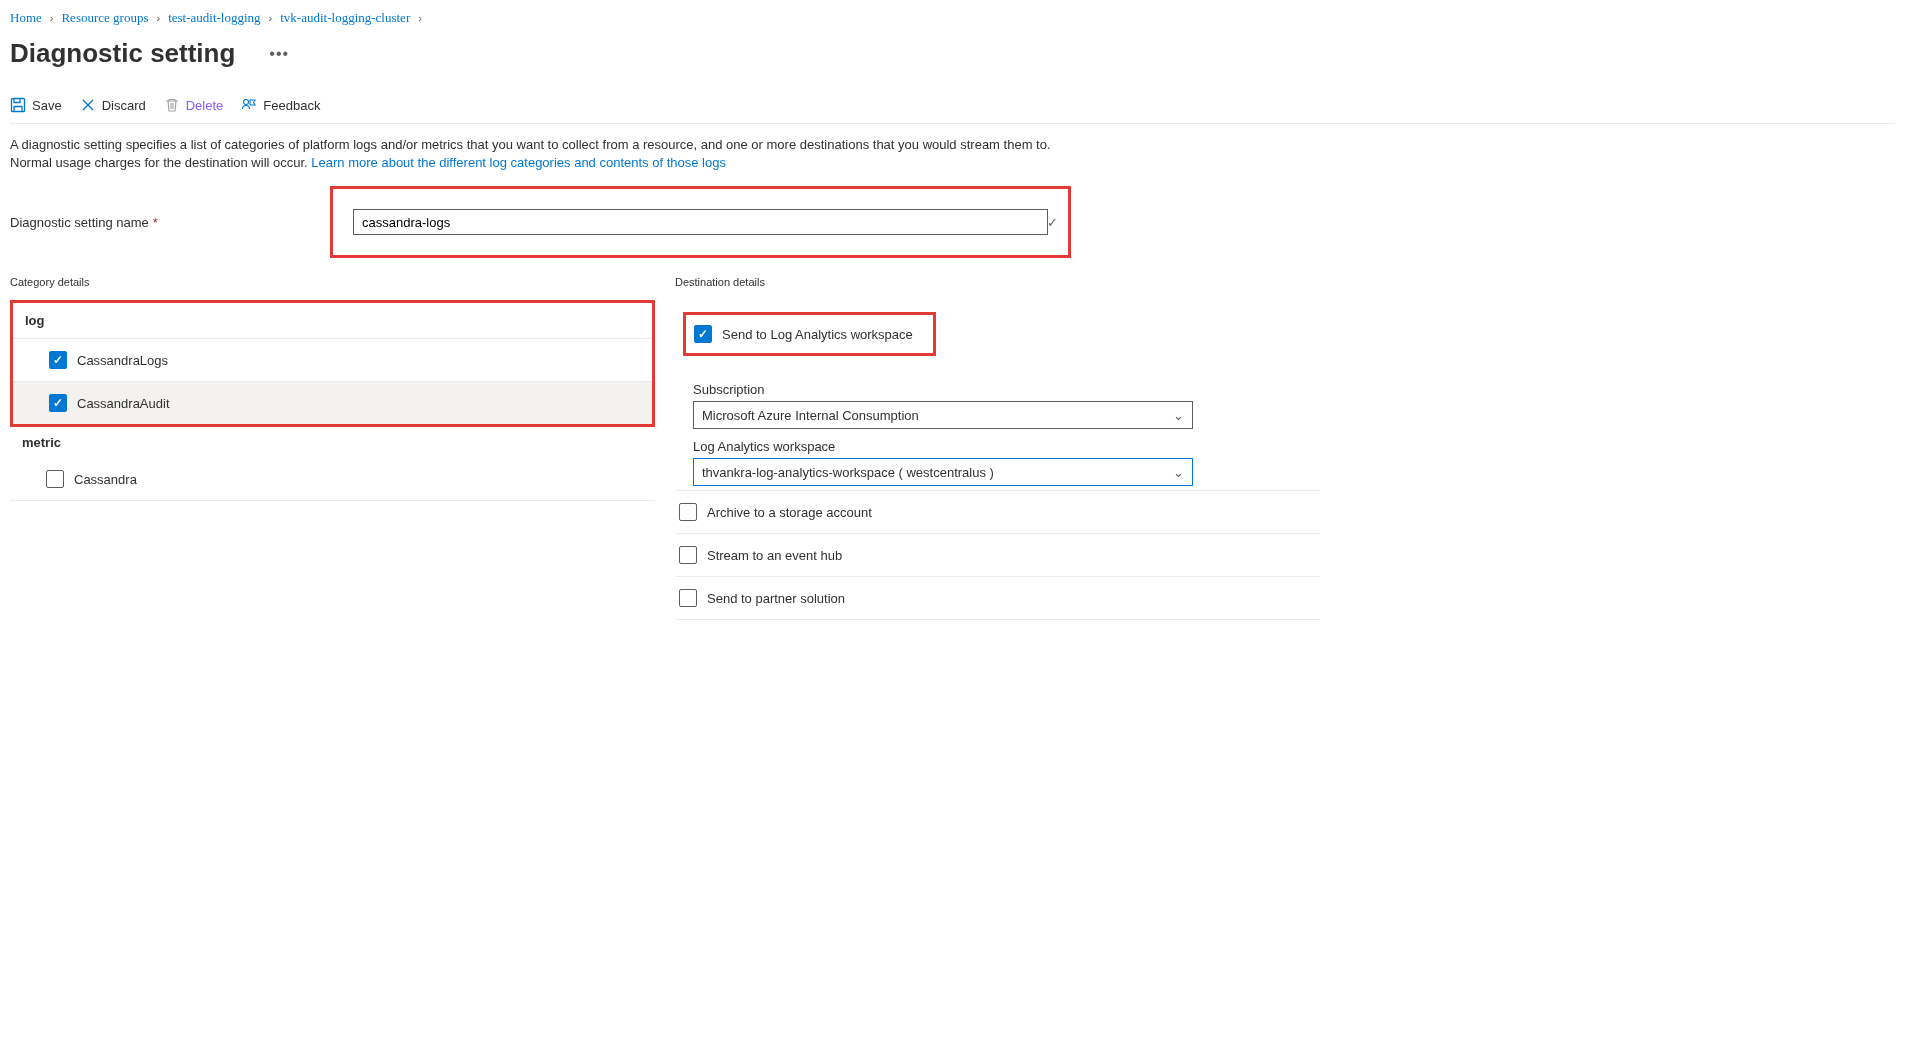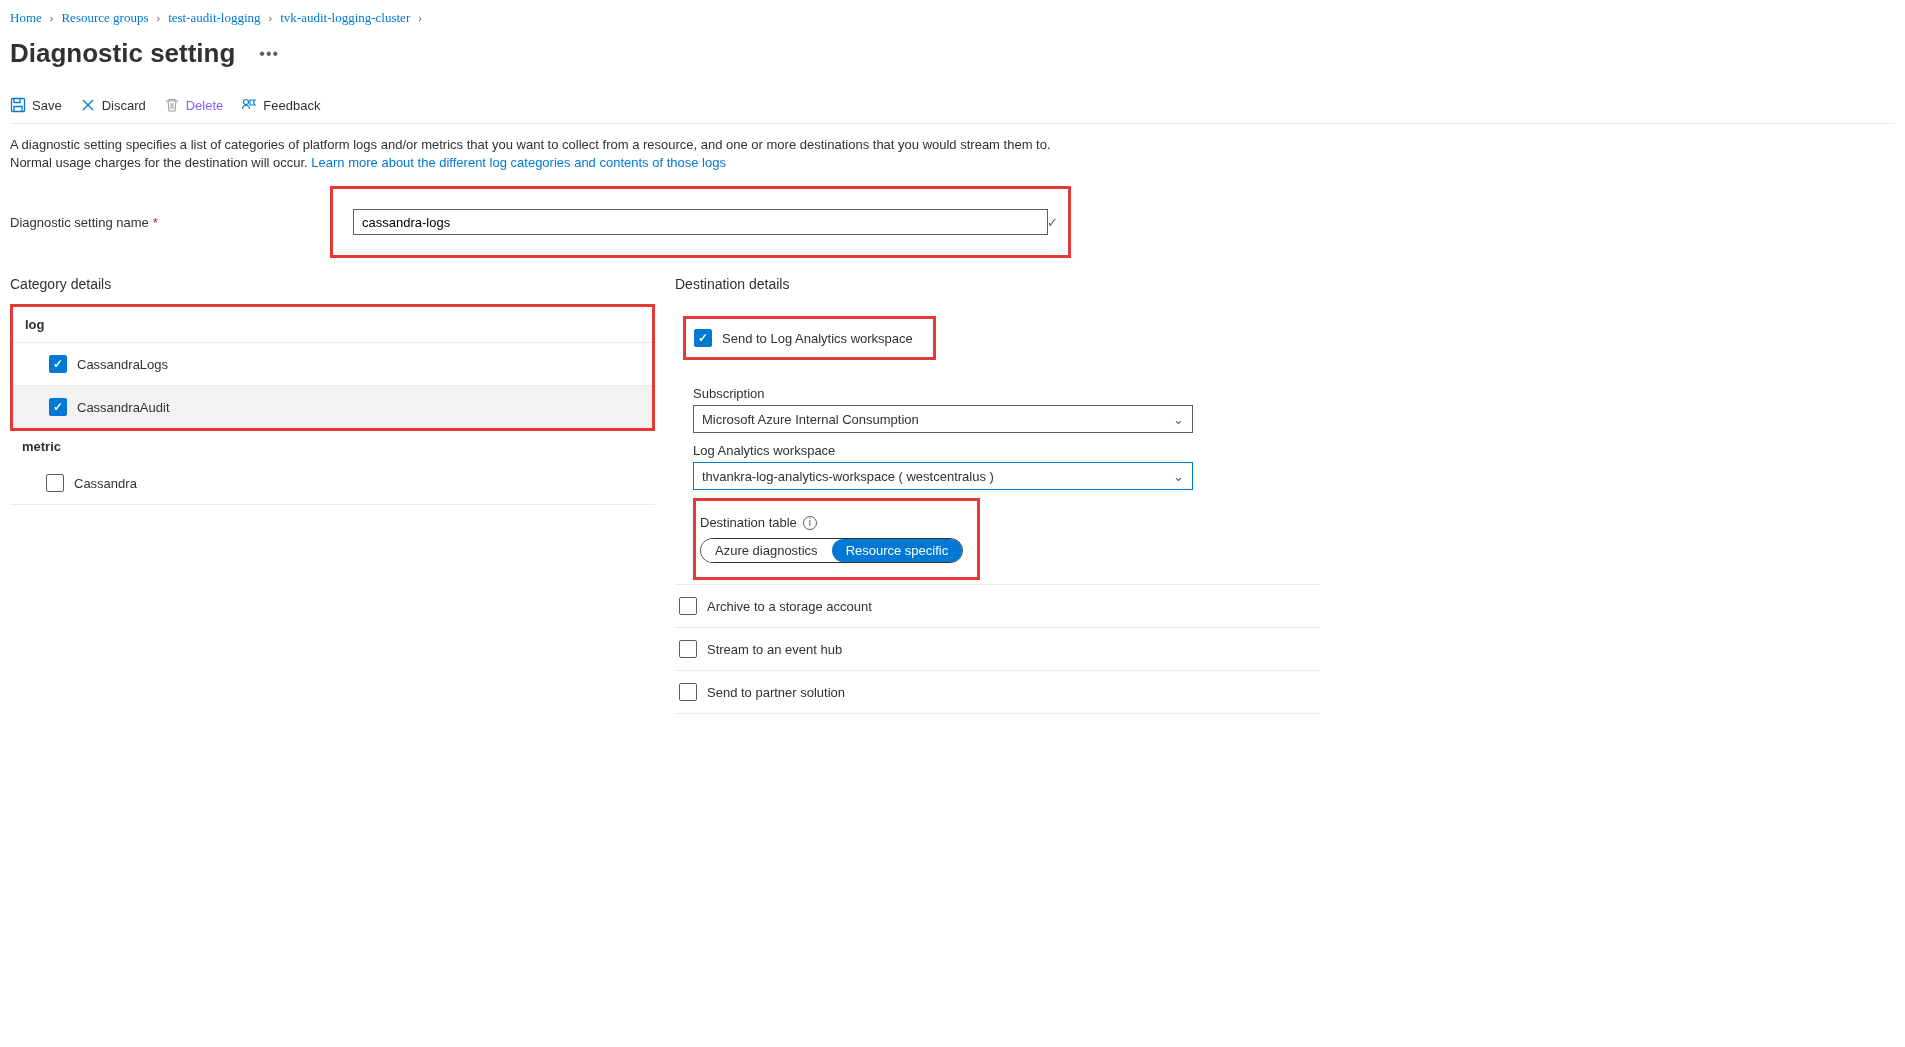--- a/index.html
+++ b/index.html
@@ -16,21 +16,21 @@
       gap: 8px;
       margin-bottom: 12px;
     }
     .breadcrumb a {
       color: #0078d4;
       text-decoration: none;
       font-size: 13px;
       font-family: Liberation Serif, serif;
     }
     .chevron { color: #605e5c; font-size: 11px; }
-    .page-title-row { display: flex; align-items: center; gap: 24px; margin-bottom: 28px; }
+    .page-title-row { display: flex; align-items: center; gap: 34px; margin-bottom: 28px; }
     .page-title { font-size: 26px; font-weight: 600; color: #323130; }
     .ellipsis { color: #605e5c; font-size: 16px; letter-spacing: 1px; }
     .toolbar {
       display: flex;
       align-items: center;
       gap: 18px;
       padding-bottom: 10px;
       border-bottom: 1px solid #edebe9;
       margin-bottom: 12px;
     }
@@ -80,21 +80,21 @@
       right: 10px;
       top: 50%;
       transform: translateY(-50%);
       color: #605e5c;
     }
     .columns {
       display: flex;
       gap: 20px;
     }
     .col { flex: 0 0 645px; }
-    .section-title { font-size: 14px; color: #323130; margin-bottom: 12px; }
+    .section-title { font-size: 11px; color: #323130; margin-bottom: 12px; }
     .redbox { border: 3px solid #e53935; }
     .cat-group-title {
       font-weight: 600;
       font-size: 13px;
       padding: 10px 12px;
       border-bottom: 1px solid #edebe9;
     }
     .cat-group-title.no-border { padding: 8px 2px 8px 12px; border-bottom: none; }
     .cat-item {
       display: flex;
@@ -281,30 +281,20 @@
         <span>Microsoft Azure Internal Consumption</span>
         <span class="select-chevron">⌄</span>
       </div>
 
       <div class="field-label">Log Analytics workspace</div>
       <div class="select active">
         <span>thvankra-log-analytics-workspace ( westcentralus )</span>
         <span class="select-chevron">⌄</span>
       </div>
 
-      <div class="dest-table-redbox">
-        <div class="field-label">
-          <span>Destination table</span>
-          <span class="info-icon">i</span>
-        </div>
-        <div class="toggle-wrap">
-          <div class="toggle-opt">Azure diagnostics</div>
-          <div class="toggle-opt active">Resource specific</div>
-        </div>
-      </div>
     </div>
 
     <div class="dest-row">
       <span class="checkbox"></span>
       <span>Archive to a storage account</span>
     </div>
 
     <div class="dest-row">
       <span class="checkbox"></span>
       <span>Stream to an event hub</span>

